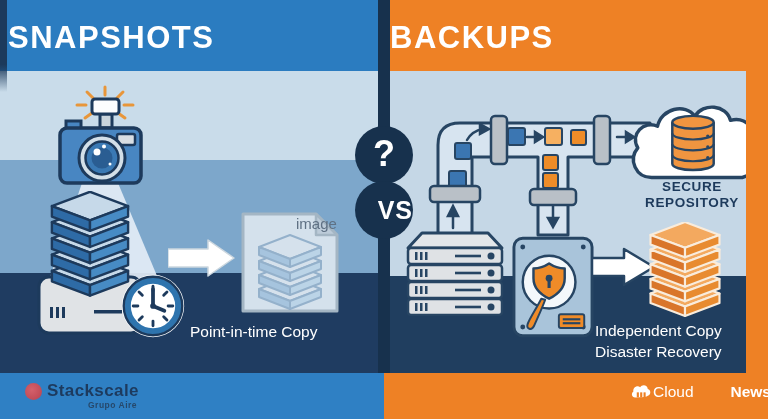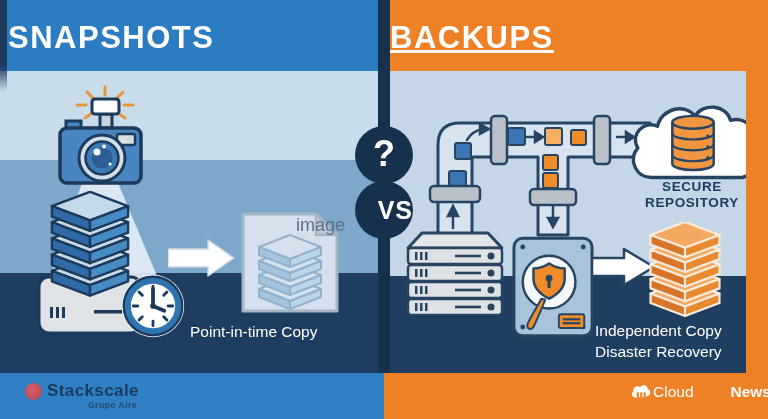--- a/index.html
+++ b/index.html
@@ -17,34 +17,34 @@
   #r-light{top:71px;height:205px;background:#c5d7e6;z-index:0;}
   #r-dark{top:276px;height:97px;background:#203e5f;z-index:0;}
   #r-footer{top:373px;height:46px;background:#ee8125;z-index:6;}
   #r-edge{position:absolute;left:746px;top:0;width:22px;height:419px;background:#ee8125;z-index:4;}
   #l-edge{position:absolute;left:0;top:0;width:7px;height:92px;
           background:linear-gradient(#1c3a5c 70%,rgba(28,58,92,0));z-index:4;}
   
   .title{position:absolute;top:16px;height:44px;line-height:44px;
          color:#ffffff;font-size:31px;font-weight:800;letter-spacing:1.5px;z-index:3;}
   #title-left{left:8px;width:370px;}
-  #title-right{left:390px;width:356px;text-decoration:underline;}
+  #title-right{left:390px;width:356px;}
   
   #divider{position:absolute;left:378px;top:0;width:12px;height:419px;background:#17314d;z-index:5;}
   .badge{position:absolute;left:355px;width:58px;height:58px;border-radius:50%;background:#17314d;
          color:#fff;text-align:center;z-index:6;}
   #badge-q{top:126px;font-size:36px;font-weight:800;line-height:56px;}
   #badge-vs{top:181px;font-size:25px;font-weight:800;line-height:58px;letter-spacing:1px;text-align:right;}
   
   .caption{position:absolute;text-align:left;color:#ffffff;font-size:15.5px;line-height:21px;z-index:3;}
   #caption-left{left:190px;top:321px;width:194px;}
   #caption-right{left:595px;top:320px;width:178px;}
   #repo-label{position:absolute;left:612px;top:179px;width:160px;text-align:center;
               color:#1d3a5c;font-size:13.5px;font-weight:800;line-height:16px;letter-spacing:.6px;z-index:3;}
-  #file-label{position:absolute;left:252px;top:215px;font-size:18px;color:#5f7184;z-index:3;padding-left:44px;}
+  #file-label{position:absolute;left:252px;top:215px;font-size:15px;color:#5f7184;z-index:3;padding-left:44px;}
   
   #stackscale-mark{position:absolute;left:25px;top:383px;width:17px;height:17px;border-radius:50%;
                    background:radial-gradient(circle at 40% 40%, #d4606b, #b8424e);z-index:7;}
   #stackscale-name{position:absolute;left:47px;top:381px;font-size:17px;font-weight:600;
                    color:#1d3a5e;letter-spacing:.4px;z-index:7;}
   #stackscale-sub{position:absolute;left:88px;top:400px;font-size:8.5px;font-weight:600;
                   color:#26486b;letter-spacing:.5px;z-index:7;text-align:center;}
   #cloudnews{position:absolute;left:653px;top:383px;font-size:15.5px;color:#ffffff;z-index:7;}
   #cloudnews .bold{font-weight:700;margin-left:37px;}
   svg{display:block;}

